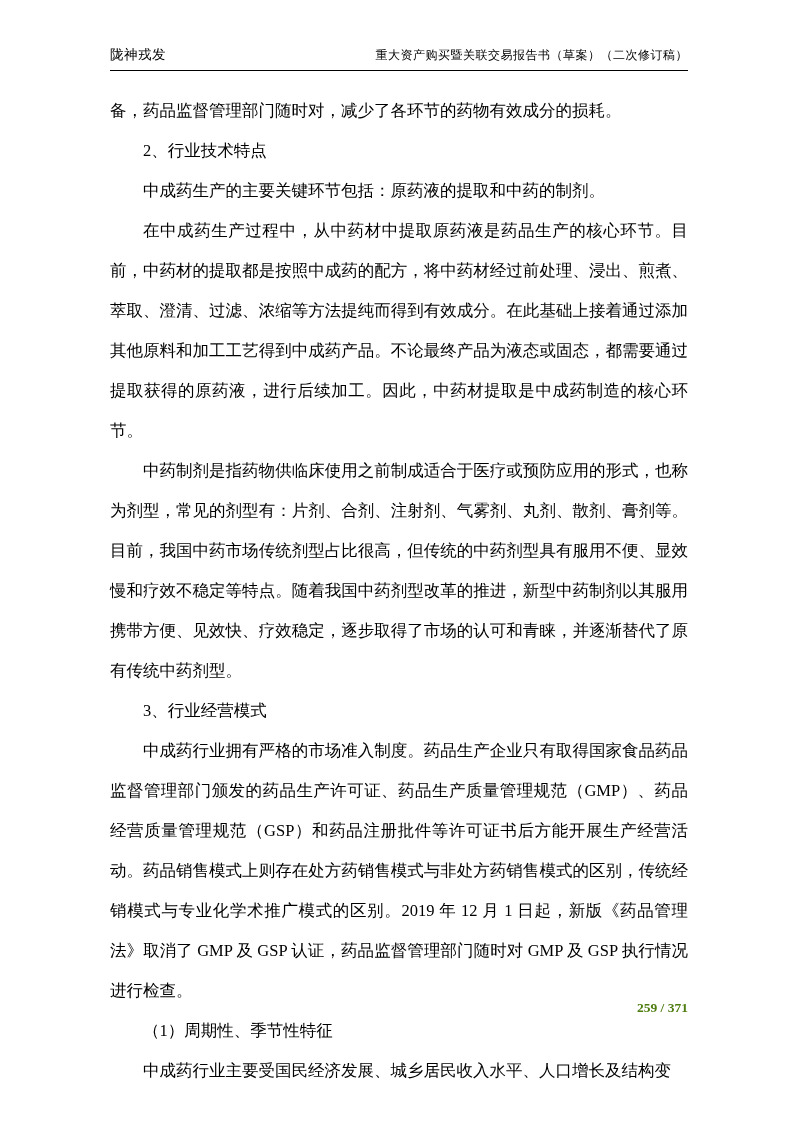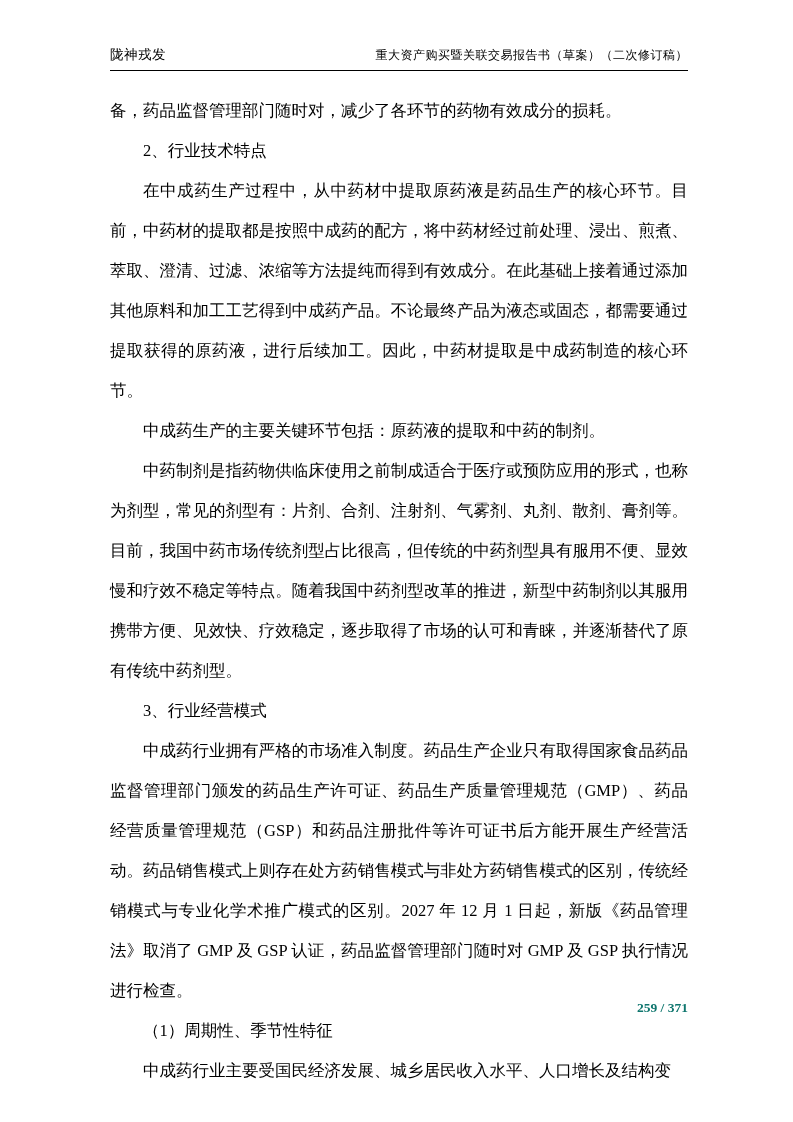--- a/index.html
+++ b/index.html
@@ -64,44 +64,44 @@
     text-indent: 33px;
   }
   .footer {
     position: absolute;
     left: 110px;
     top: 1000px;
     width: 578px;
     text-align: right;
     font-size: 13.5px;
     font-weight: bold;
-    color: #0f766e;
+    color: #4d7c0f;
   }
 </style>
 </head>
 <body>
 
 <div class="page">
 
   <div class="page-inner">
 
     <div class="header">
       <span class="header-left">陇神戎发</span>
       <span class="header-right">重大资产购买暨关联交易报告书（草案）（二次修订稿）</span>
     </div>
     <div class="header-rule"></div>
 
     <div class="body-text">
       <p class="para">备，药品监督管理部门随时对，减少了各环节的药物有效成分的损耗。</p>
       <p class="para indent">2、行业技术特点</p>
+      <p class="para indent">中成药生产的主要关键环节包括：原药液的提取和中药的制剂。</p>
       <p class="para indent">在中成药生产过程中，从中药材中提取原药液是药品生产的核心环节。目前，中药材的提取都是按照中成药的配方，将中药材经过前处理、浸出、煎煮、萃取、澄清、过滤、浓缩等方法提纯而得到有效成分。在此基础上接着通过添加其他原料和加工工艺得到中成药产品。不论最终产品为液态或固态，都需要通过提取获得的原药液，进行后续加工。因此，中药材提取是中成药制造的核心环节。</p>
-      <p class="para indent">中成药生产的主要关键环节包括：原药液的提取和中药的制剂。</p>
       <p class="para indent">中药制剂是指药物供临床使用之前制成适合于医疗或预防应用的形式，也称为剂型，常见的剂型有：片剂、合剂、注射剂、气雾剂、丸剂、散剂、膏剂等。目前，我国中药市场传统剂型占比很高，但传统的中药剂型具有服用不便、显效慢和疗效不稳定等特点。随着我国中药剂型改革的推进，新型中药制剂以其服用携带方便、见效快、疗效稳定，逐步取得了市场的认可和青睐，并逐渐替代了原有传统中药剂型。</p>
       <p class="para indent">3、行业经营模式</p>
-      <p class="para indent">中成药行业拥有严格的市场准入制度。药品生产企业只有取得国家食品药品监督管理部门颁发的药品生产许可证、药品生产质量管理规范（GMP）、药品经营质量管理规范（GSP）和药品注册批件等许可证书后方能开展生产经营活动。药品销售模式上则存在处方药销售模式与非处方药销售模式的区别，传统经销模式与专业化学术推广模式的区别。2027 年 12 月 1 日起，新版《药品管理法》取消了 GMP 及 GSP 认证，药品监督管理部门随时对 GMP 及 GSP 执行情况进行检查。</p>
+      <p class="para indent">中成药行业拥有严格的市场准入制度。药品生产企业只有取得国家食品药品监督管理部门颁发的药品生产许可证、药品生产质量管理规范（GMP）、药品经营质量管理规范（GSP）和药品注册批件等许可证书后方能开展生产经营活动。药品销售模式上则存在处方药销售模式与非处方药销售模式的区别，传统经销模式与专业化学术推广模式的区别。2019 年 12 月 1 日起，新版《药品管理法》取消了 GMP 及 GSP 认证，药品监督管理部门随时对 GMP 及 GSP 执行情况进行检查。</p>
       <p class="para indent">（1）周期性、季节性特征</p>
       <p class="para indent">中成药行业主要受国民经济发展、城乡居民收入水平、人口增长及结构变</p>
     </div>
 
   </div>
 
   <div class="footer">
     <span>259 / 371</span>
   </div>
 

